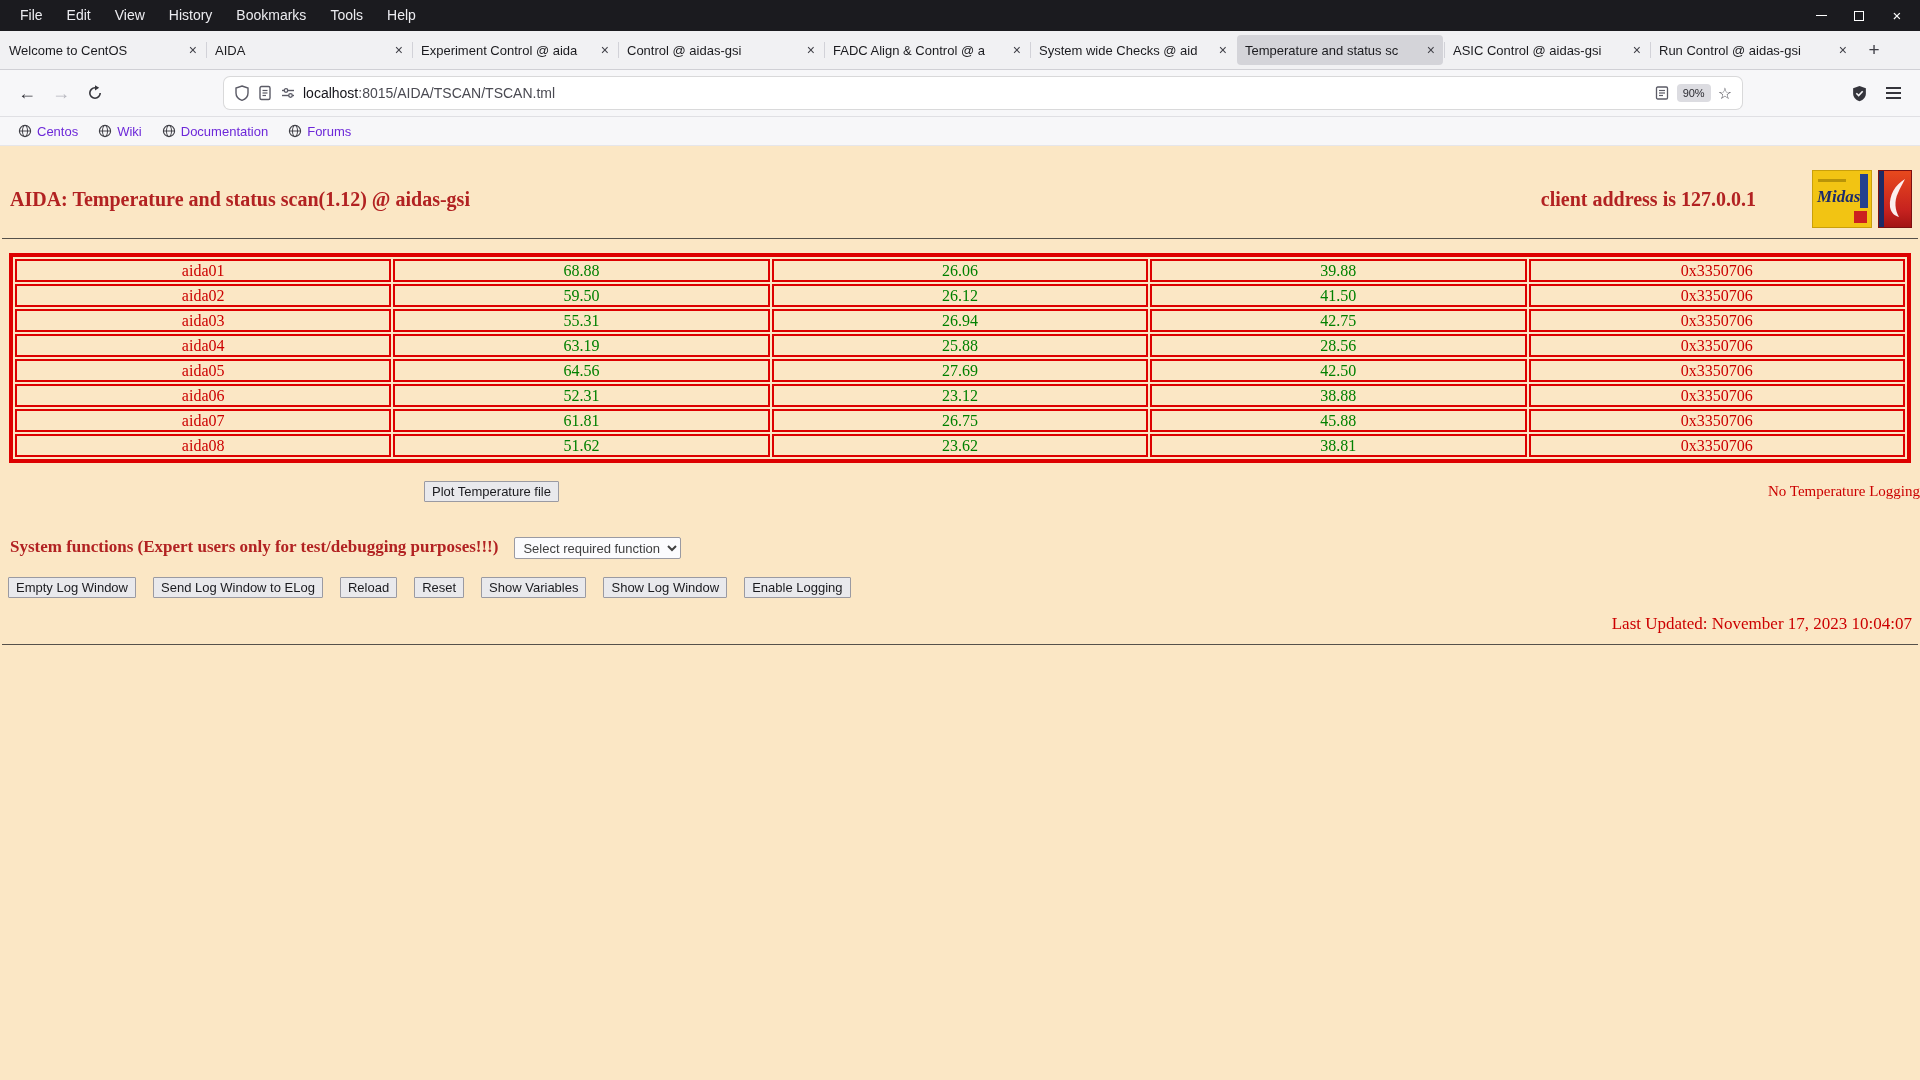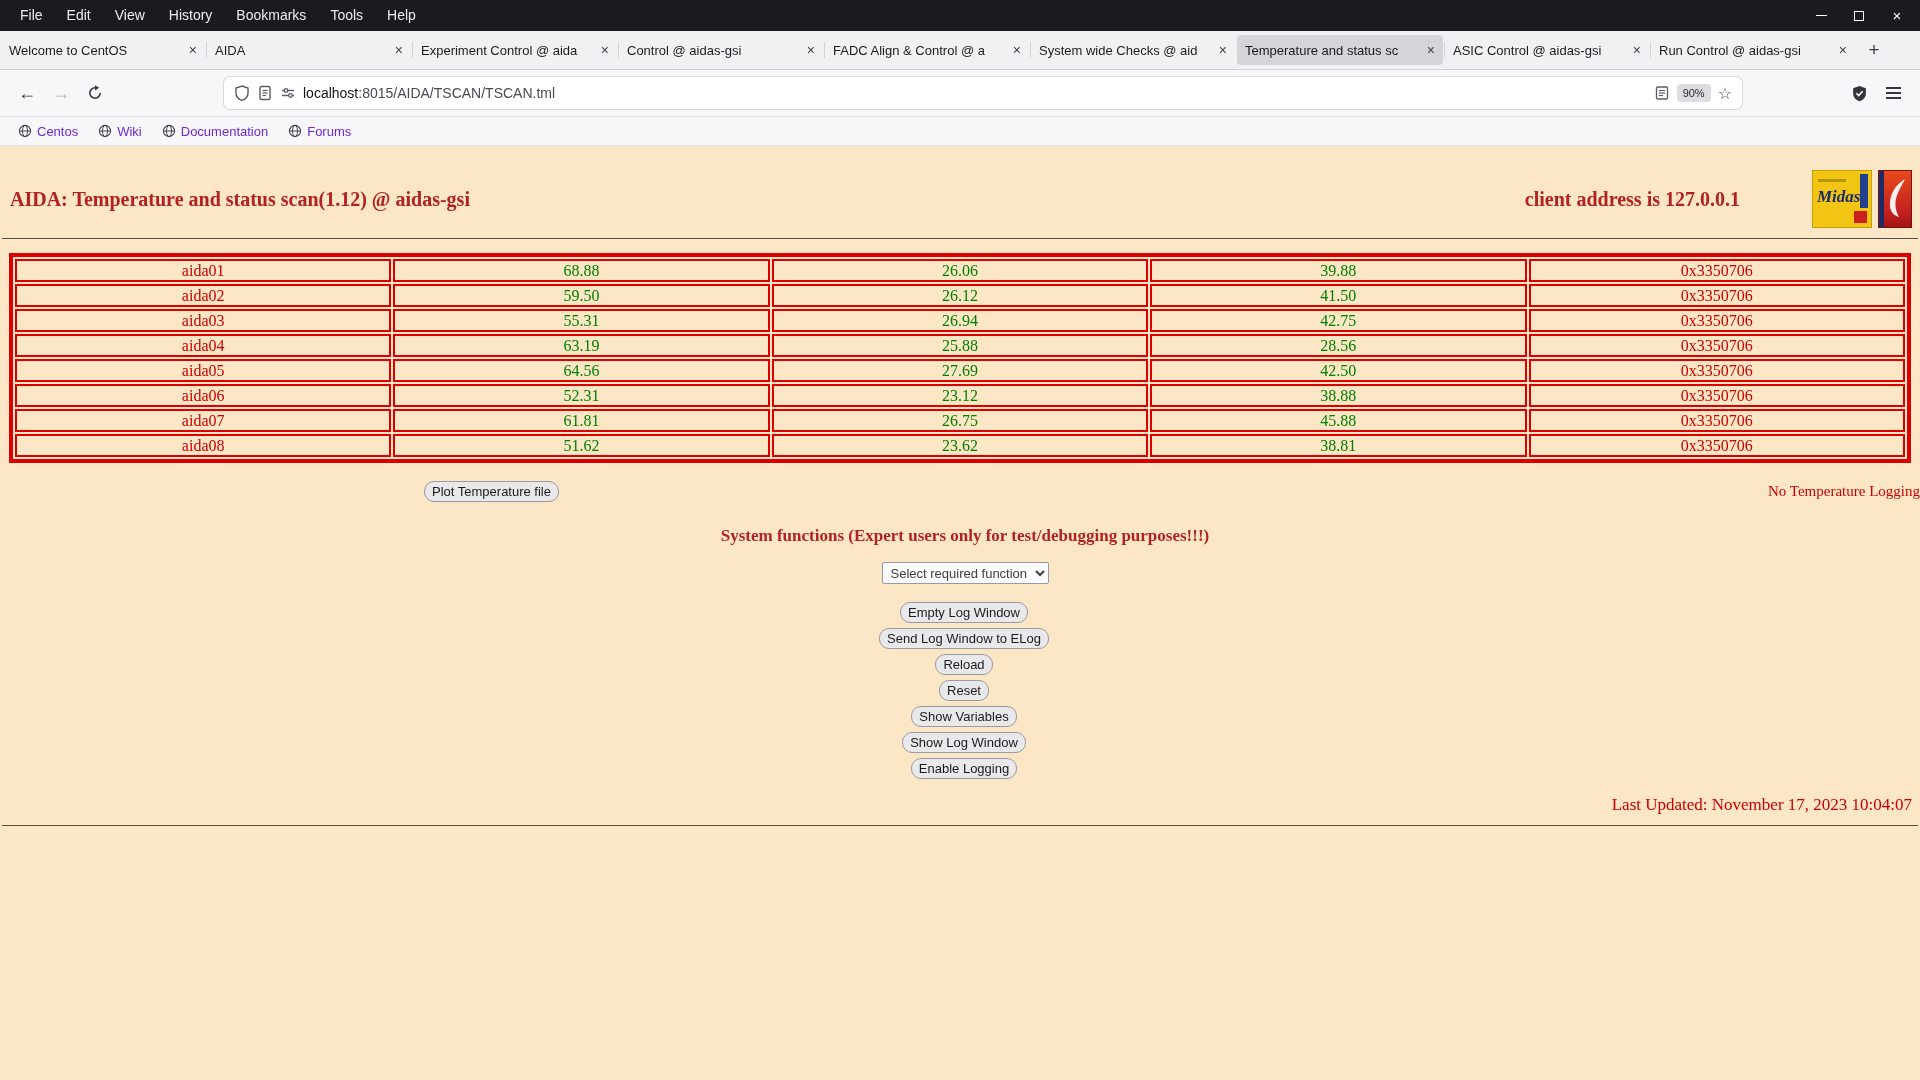--- a/index.html
+++ b/index.html
@@ -44,21 +44,21 @@
   
   .bookmarks-bar { height:29px; background:#f7f7f9; display:flex; align-items:center; padding-left:10px; gap:4px;
                    border-bottom:1px solid #e6e6ea; }
   .bookmark { display:flex; align-items:center; gap:5px; font-size:13px; color:#6d28d9; padding:3px 8px; border-radius:3px; }
 
   
   .content { height:934px; background:#fbe7c5; font-family:"Liberation Serif","DejaVu Serif",serif; position:relative; }
   .page-header { display:flex; align-items:center; padding:24px 6px 10px 10px; }
   .page-title { font-size:20px; font-weight:bold; color:#b22222; }
   .client-address { margin-left:auto; font-size:20px; font-weight:bold; color:#b22222; }
-  .logos { margin-left:72px; display:flex; gap:6px; align-items:center; padding-right:2px; }
+  .logos { margin-left:56px; display:flex; gap:6px; align-items:center; padding-right:2px; }
   .midas-logo { width:60px; height:58px; background:#f2c413; position:relative; overflow:hidden; border:1px solid #caa00a; }
   .midas-logo .midas-word { position:absolute; top:16px; left:4px; font-family:"Liberation Serif",serif; font-style:italic;
                             font-weight:bold; font-size:17px; color:#1a2a6b; }
   .midas-logo .blue-strip { position:absolute; right:3px; top:3px; width:8px; height:34px; background:#23408f; }
   .midas-logo .red-chip { position:absolute; right:4px; bottom:4px; width:13px; height:12px; background:#cc1f1f; }
   .midas-logo .tiny-line { position:absolute; left:5px; top:8px; width:28px; height:3px; background:#8a6d00; opacity:.55; }
   .tcl-logo { width:34px; height:58px; background:linear-gradient(180deg,#e8491d 0%,#c6221f 70%,#a31414 100%);
               position:relative; overflow:hidden; border:1px solid #7e1010; }
   .tcl-logo .navy-strip { position:absolute; left:0; top:0; width:5px; height:100%; background:#1c2a66; }
   .tcl-logo svg { position:absolute; left:6px; top:6px; }
@@ -69,30 +69,30 @@
   table.temp-table { width:calc(100% - 18px); margin:14px 9px 0 9px; border:4px solid #dd0000; border-spacing:2px; }
   .temp-table th, .temp-table td { border:2px solid #dd0000; font-size:16px; font-weight:normal; text-align:center;
                                    padding:0 4px; line-height:19px; white-space:nowrap; }
   .temp-table th { color:#cc0000; }
   td.c-red { color:#cc0000; }
   td.c-green { color:#008000; }
   .temp-table col { width:20%; }
 
   .plot-row { display:flex; align-items:center; margin-top:18px; }
   .btn { font-family:"Liberation Sans",sans-serif; font-size:13px; color:#1b1b1f; background:#e9e9ec;
-         border:1px solid #9a9aa2; border-radius:10px; padding:2px 7px; cursor:default; }
+         border:1px solid #9a9aa2; border-radius:1px; padding:2px 7px; cursor:default; }
   .plot-btn { margin-left:424px; }
   .logging-status { margin-left:auto; color:#cc0000; font-size:15px; }
 
-  .sysfunc-row { display:flex; align-items:center; margin-top:24px; padding-left:10px; gap:16px;flex-direction:column; }
+  .sysfunc-row { display:flex; align-items:flex-start; margin-top:35px; padding-left:10px; gap:16px; }
   .sysfunc-label { font-size:17px; font-weight:bold; color:#b22222; }
   .func-select { font-family:"Liberation Sans",sans-serif; font-size:13px; color:#404040; background:#fbfbfd;
                  border:1px solid #9a9aa2; border-radius:2px; padding:1px 4px; height:22px; }
 
-  .buttons-row { display:flex; align-items:center; gap:5px; margin-top:18px; padding-left:8px;flex-direction:column; }
+  .buttons-row { display:flex; align-items:center; gap:17px; margin-top:18px; padding-left:8px; }
 
   .last-updated { margin-top:16px; text-align:right; padding-right:8px; color:#cc0000; font-size:17px; }
   hr.rule2 { border:none; border-top:1px solid #55514b; margin:10px 2px 0 2px; }
 </style>
 </head>
 <body>
 
 <div class="menu-bar">
   <span class="menu-item">File</span>
   <span class="menu-item">Edit</span>

